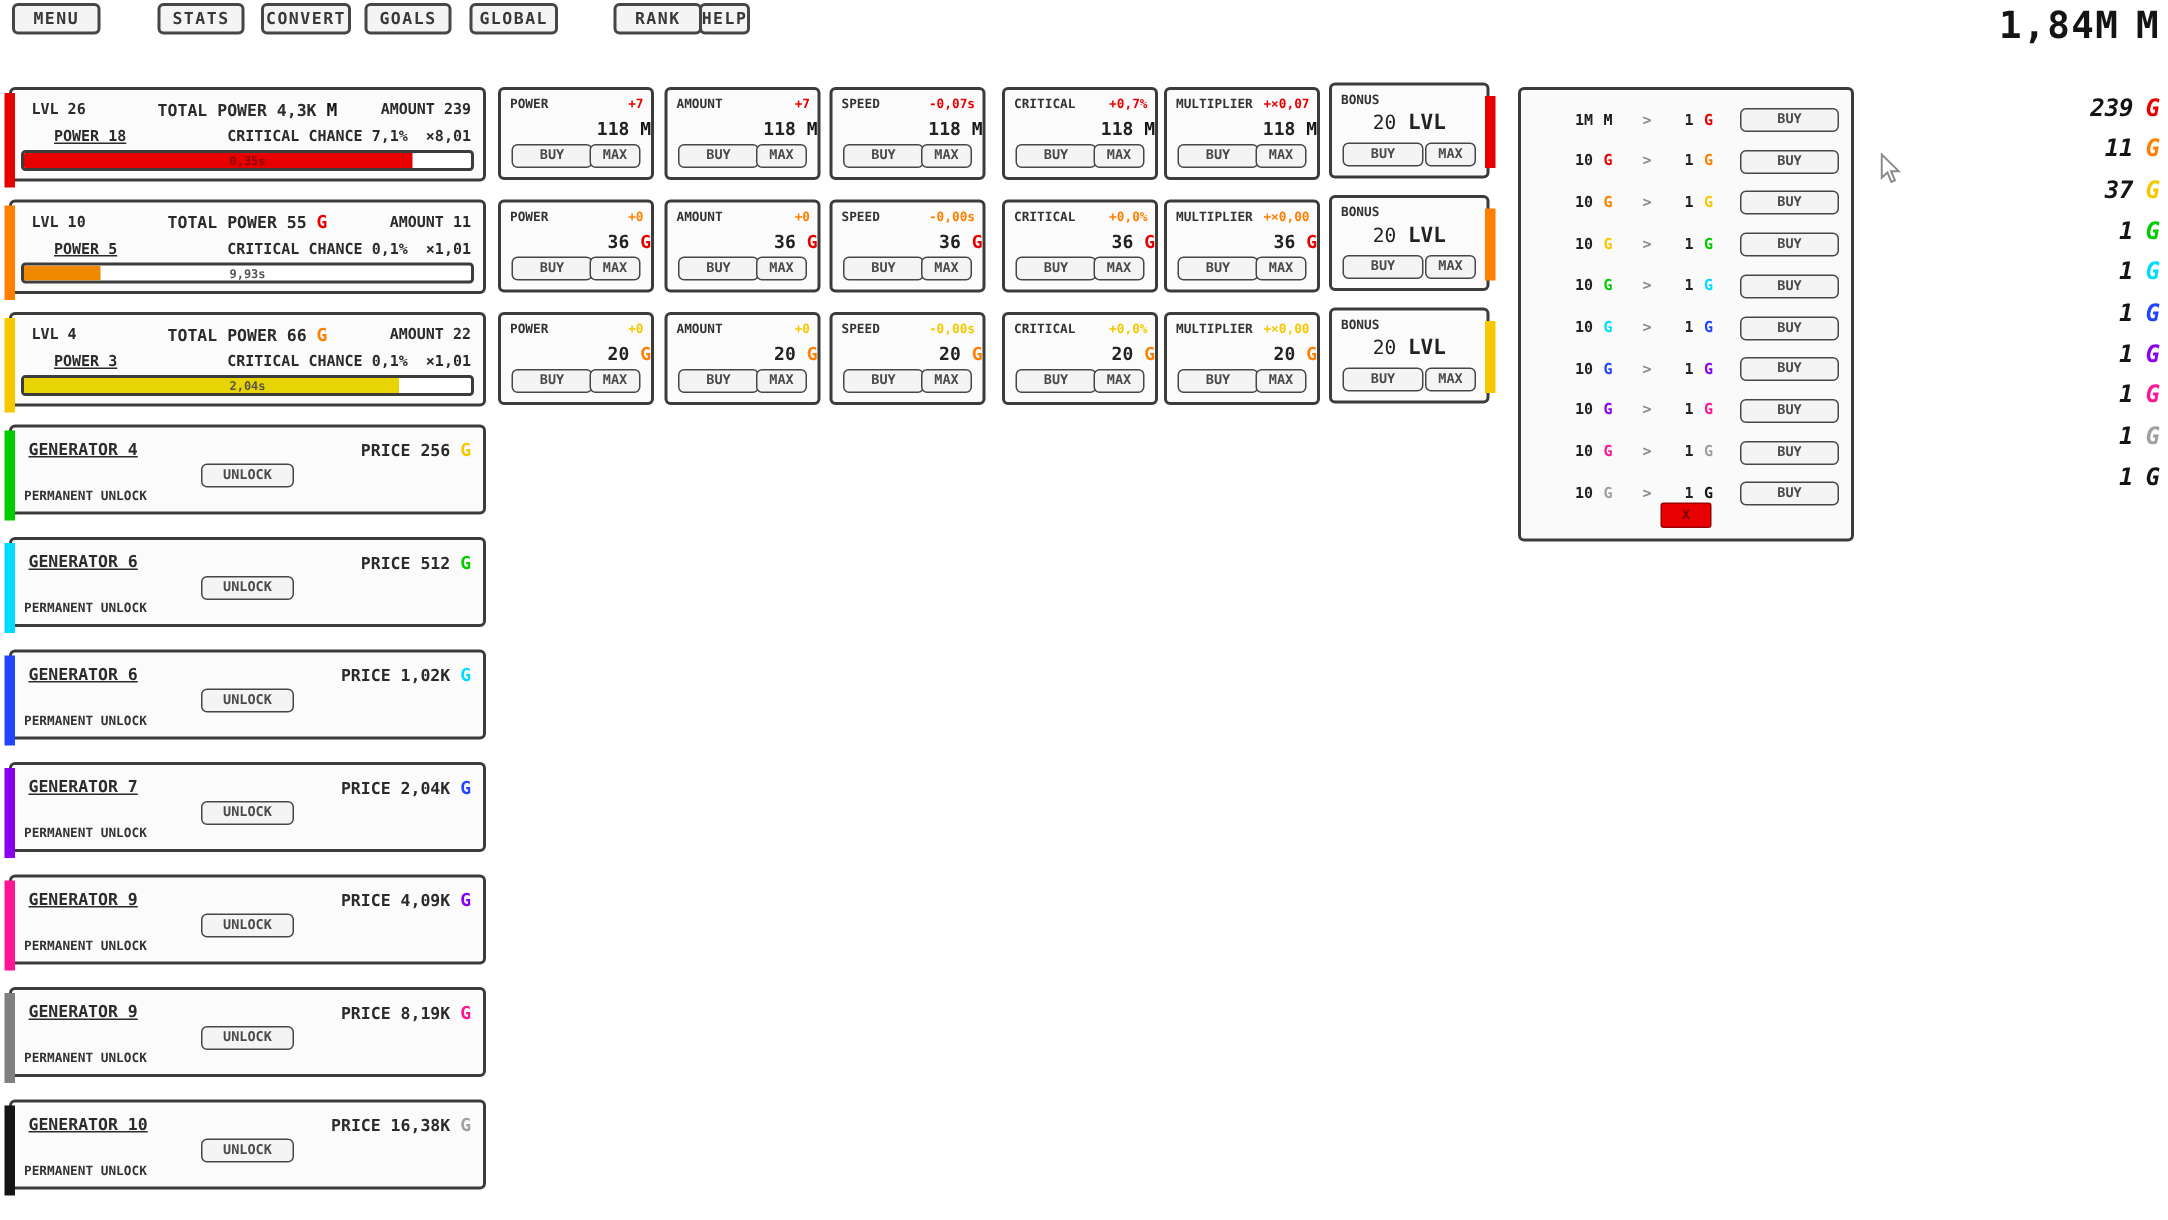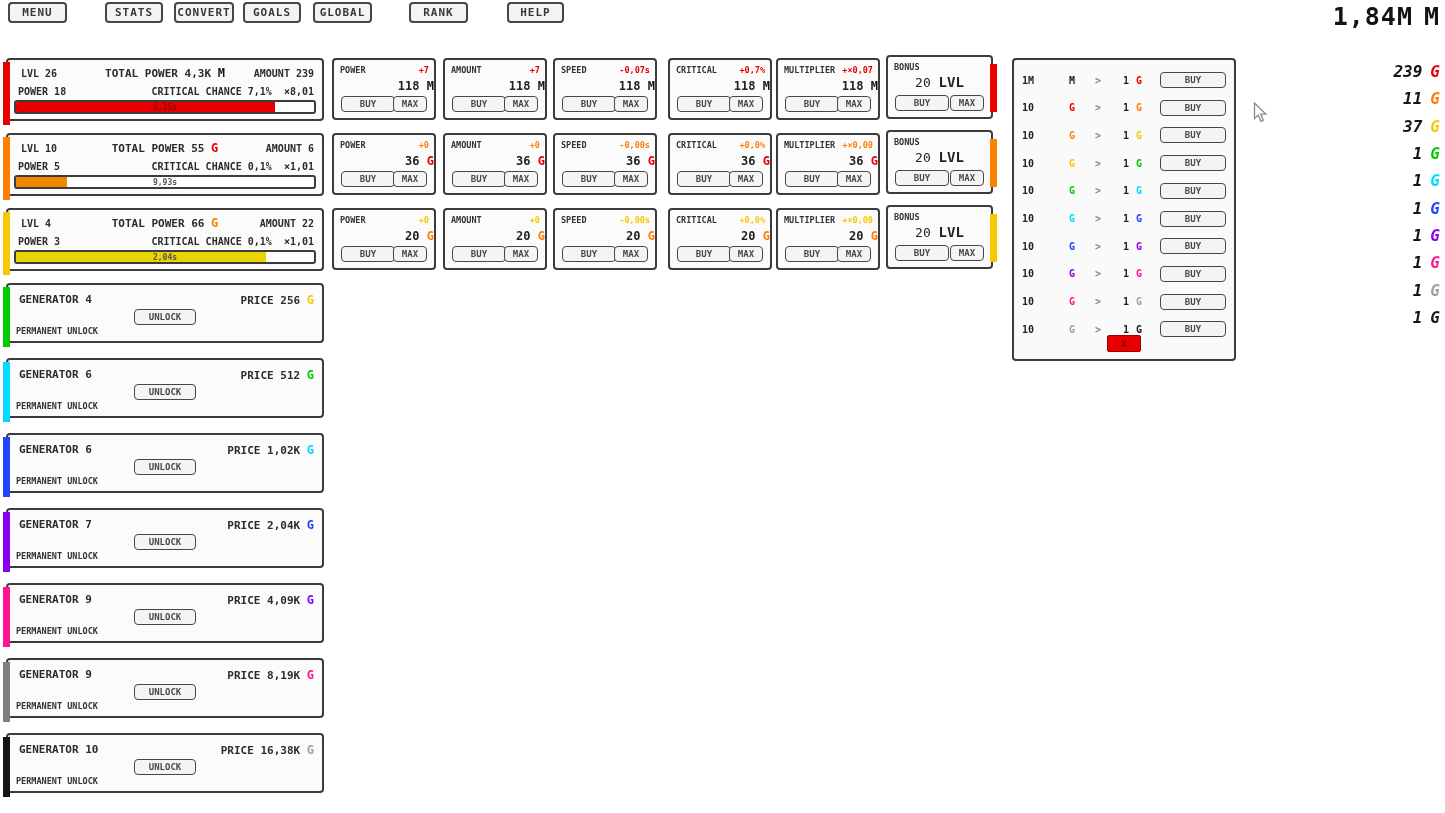--- a/index.html
+++ b/index.html
@@ -23,43 +23,43 @@
   
   .panel{position:absolute;inset:0;background:#fbfbfb;border:2px solid #3c3c3c;border-radius:4px;box-sizing:border-box;}
   .stripe{position:absolute;left:-3px;top:4px;width:7px;height:100%;z-index:2;}
   .bstripe{position:absolute;right:-4px;top:9px;width:7px;height:48px;z-index:2;}
   
   .gwrap{position:absolute;left:6px;width:318px;}
   .t{position:absolute;font-size:10px;font-weight:bold;color:#2b2b2b;white-space:nowrap;z-index:3;}
   .lvl{left:13px;top:8px;}
   .tp{left:0;right:0;top:6px;text-align:center;font-size:11px;}
   .amt{right:8px;top:8px;}
-  .pw{left:10px;top:26px;}
+  .pw{left:28px;top:26px;text-decoration:underline;}
   .cc{right:8px;top:26px;}
   .bar{position:absolute;left:6px;right:6px;bottom:5px;height:14px;border:2px solid #3c3c3c;border-radius:3px;background:#ffffff;overflow:hidden;z-index:3;box-sizing:border-box;}
   .fill{position:absolute;left:0;top:0;bottom:0;}
   .btime{position:absolute;left:0;right:0;top:0;bottom:0;text-align:center;font-size:8px;font-weight:bold;line-height:11px;}
-  .lname{left:11px;top:8px;font-size:11px;}
+  .lname{left:11px;top:8px;font-size:11px;text-decoration:underline;}
   .lprice{right:8px;top:8px;font-size:11px;}
   .unlockbtn{position:absolute;left:50%;transform:translateX(-50%);top:24px;width:62px;height:16px;font-size:9px;border-width:1.5px;z-index:3;}
   .perm{position:absolute;left:8px;bottom:5px;font-size:8.5px;font-weight:bold;color:#333;z-index:3;}
   
   .upwrap{position:absolute;height:62px;width:104px;}
   .ulab{position:absolute;left:6px;top:5px;font-size:8.5px;font-weight:bold;color:#333;z-index:3;white-space:nowrap;}
   .udelta{position:absolute;right:5px;top:5px;font-size:8.5px;font-weight:bold;z-index:3;white-space:nowrap;}
   .ucost{position:absolute;left:0;right:0;top:19px;text-align:right;font-size:12px;font-weight:bold;color:#222;z-index:3;}
   .buybtn{position:absolute;left:7px;bottom:6px;width:54px;height:16px;font-size:9px;border-width:1.5px;z-index:3;}
   .maxbtn{position:absolute;right:7px;bottom:6px;width:34px;height:16px;font-size:9px;border-width:1.5px;z-index:3;}
   .bonuswrap{position:absolute;width:107px;height:64px;}
   .blvl{position:absolute;left:0;right:0;top:17px;text-align:center;font-size:13px;color:#222;z-index:3;}
   .blvl b{font-size:14px;}
   
   #converter{position:absolute;left:1012px;top:58px;width:224px;height:303px;background:#fafafa;border:2px solid #3c3c3c;border-radius:4px;box-sizing:border-box;}
   .crow{position:absolute;left:0;right:0;height:28px;display:flex;align-items:center;padding:0 8px;box-sizing:border-box;font-size:10px;font-weight:bold;color:#222;}
-  .c-amt{width:40px;text-align:left;}
+  .c-amt{width:40px;text-align:right;}
   .c-unit{width:14px;margin-left:7px;}
   .c-arrow{width:30px;text-align:center;color:#888;}
   .c-to{width:16px;text-align:right;}
   .c-sp{flex:1;}
   .cbuy{width:66px;height:16px;font-size:9px;border-width:1.5px;}
   .xbtn{position:absolute;left:50%;transform:translateX(-50%);bottom:7px;width:32px;height:15px;
     background:#e80000;border:1px solid #9c0000;border-radius:2px;color:#7a0000;
     font-size:9px;font-weight:bold;display:flex;align-items:center;justify-content:center;}
   #cursor{position:absolute;left:1253px;top:102px;z-index:50;}
 </style>
@@ -67,21 +67,21 @@
 <body>
 
 <div id="app">
   <div id="topbar">
       <div class="btn topbtn" style="left:8px;width:59px">MENU</div>
       <div class="btn topbtn" style="left:105px;width:58px">STATS</div>
       <div class="btn topbtn" style="left:174px;width:60px">CONVERT</div>
       <div class="btn topbtn" style="left:243px;width:58px">GOALS</div>
       <div class="btn topbtn" style="left:313px;width:59px">GLOBAL</div>
       <div class="btn topbtn" style="left:409px;width:59px">RANK</div>
-      <div class="btn topbtn" style="left:507px;width:57px">HELP</div>
+      <div class="btn topbtn" style="left:466px;width:34px">HELP</div>
     </div>
 
   <div id="wallet">
     <div id="wallet-main"><span>1,84M</span><span class="unit">M</span></div>
     <div id="wallet-tiers">
         <div class="tier-row">
      <span>239</span>
      <span class="tier-unit" style="color:#e80000">G</span>
    </div>
         <div class="tier-row">
@@ -136,21 +136,21 @@
          <div class="fill" style="width:87%;background:#e80000"></div>
          <span class="btime" style="color:#8a0000">0,35s</span>
        </div>
      </div>
    </div>
       <div class="gwrap" style="top:133px;height:63px">
      <div class="stripe" style="background:#ff7f00"></div>
      <div class="panel">
        <span class="t lvl">LVL 10</span>
        <span class="t tp">TOTAL POWER 55 <b style="color:#e80000;font-size:12px">G</b></span>
-       <span class="t amt">AMOUNT 6</span>
+       <span class="t amt">AMOUNT 11</span>
        <span class="t pw">POWER 5</span>
        <span class="t cc">CRITICAL CHANCE 0,1%&nbsp;&nbsp;×1,01</span>
        <div class="bar">
          <div class="fill" style="width:17%;background:#f08800"></div>
          <span class="btime" style="color:#555555">9,93s</span>
        </div>
      </div>
    </div>
       <div class="gwrap" style="top:208px;height:63px">
      <div class="stripe" style="background:#f5c800"></div>

